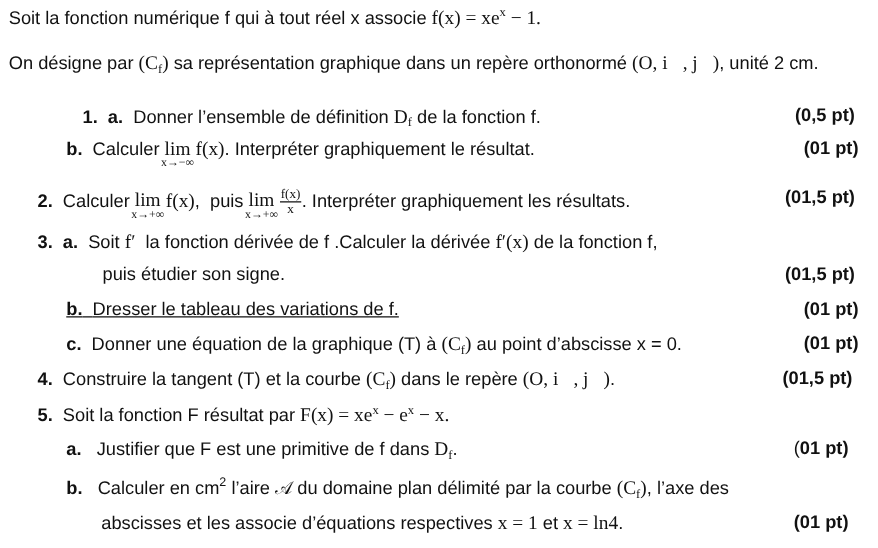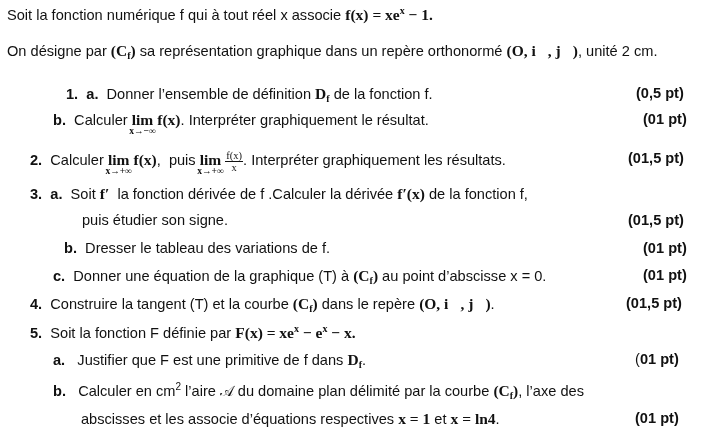--- a/index.html
+++ b/index.html
@@ -1,19 +1,19 @@
 <!DOCTYPE html>
 <html><head>
 <meta charset="utf-8">
 <style>
   html, body { margin:0; padding:0; background:#ffffff; }
   body { width:702px; height:438px; position:relative; overflow:hidden;
          font-family:"Liberation Sans", sans-serif; font-size:14.6px; color:#111; }
   .line { position:absolute; left:0; white-space:nowrap; }
-  .m { font-family:"Liberation Serif", serif; font-size:15.5px;font-weight:bold; }
+  .m { font-family:"Liberation Serif", serif; font-size:15.5px; }
   .b { font-weight:bold; }
   .pts { position:absolute; font-weight:bold; white-space:nowrap; }
   .lim { display:inline-block; position:relative; text-align:center; vertical-align:baseline; }
   .lim .sub { position:absolute; left:50%; transform:translateX(-50%); top:15px; font-size:9.5px; font-family:"Liberation Serif", serif; white-space:nowrap; }
   .frac { display:inline-block; vertical-align:middle; text-align:center; font-family:"Liberation Serif", serif; font-size:10.5px; line-height:11px; }
   .frac .num { display:block; border-bottom:1px solid #111; padding:0 1px; }
   .frac .den { display:block; }
   sub.s { font-size:10px; vertical-align:-3px; }
   sup.s { font-size:10px; vertical-align:6px; }
 </style>
@@ -41,37 +41,37 @@
   <span class="b">2.</span>&nbsp;&nbsp;<span>Calculer </span><span class="lim m"><span>lim</span><span class="sub">x→+∞</span></span> <span class="m">f(x)</span><span style="white-space:pre">,  puis </span><span class="lim m"><span>lim</span><span class="sub">x→+∞</span></span> <span class="frac"><span class="num">f(x)</span><span class="den">x</span></span><span>. Interpréter graphiquement les résultats.</span>
 </div>
 <div class="pts" style="left:628px; top:150px;">(01,5 pt)</div>
 
 <div class="line" style="left:30px; top:185px;">
   <span class="b">3.</span>&nbsp; <span class="b">a.</span>&nbsp;&nbsp;<span>Soit </span><span class="m">f′</span><span style="white-space:pre">  la fonction dérivée de f .Calculer la dérivée </span><span class="m">f′(x)</span><span> de la fonction f,</span>
 </div>
 <div class="line" style="left:54px; top:212px;margin-left:28px;">puis étudier son signe.</div>
 <div class="pts" style="left:628px; top:212px;">(01,5 pt)</div>
 
-<div class="line" style="left:64px; top:240px;">
+<div class="line" style="left:53px; top:240px;text-decoration:underline;">
   <span class="b">b.</span>&nbsp;&nbsp;<span>Dresser le tableau des variations de f.</span>
 </div>
 <div class="pts" style="left:643px; top:240px;">(01 pt)</div>
 
 <div class="line" style="left:53px; top:267px;">
   <span class="b">c.</span>&nbsp;&nbsp;<span>Donner une équation de la graphique (T) à </span><span class="m"><span>(C</span><sub class="s">f</sub><span>)</span></span><span> au point d’abscisse x = 0.</span>
 </div>
 <div class="pts" style="left:643px; top:267px;">(01 pt)</div>
 
 <div class="line" style="left:30px; top:295px;">
   <span class="b">4.</span>&nbsp;&nbsp;<span>Construire la tangent (T) et la courbe </span><span class="m"><span>(C</span><sub class="s">f</sub><span>)</span></span><span> dans le repère </span><span class="m">(O, i⃗, j⃗)</span><span>.</span>
 </div>
 <div class="pts" style="left:626px; top:295px;">(01,5 pt)</div>
 
 <div class="line" style="left:30px; top:323px;">
-  <span class="b">5.</span>&nbsp;&nbsp;<span>Soit la fonction F définie par </span><span class="m"><span>F(x) = xe</span><sup class="s">x</sup><span> − e</span><sup class="s">x</sup><span> − x.</span></span>
+  <span class="b">5.</span>&nbsp;&nbsp;<span>Soit la fonction F résultat par </span><span class="m"><span>F(x) = xe</span><sup class="s">x</sup><span> − e</span><sup class="s">x</sup><span> − x.</span></span>
 </div>
 
 <div class="line" style="left:53px; top:351px;">
   <span class="b">a.</span>&nbsp;&nbsp;&nbsp;<span>Justifier que F est une primitive de f dans </span><span class="m"><span>D</span><sub class="s">f</sub></span><span>.</span>
 </div>
 <div class="pts" style="left:635px; top:351px;"><span style="font-weight:normal">(</span><span>01 pt)</span></div>
 
 <div class="line" style="left:53px; top:381px;">
   <span class="b">b.</span>&nbsp;&nbsp;&nbsp;<span>Calculer en cm</span><sup class="s">2</sup><span> l’aire 𝒜 du domaine plan délimité par la courbe </span><span class="m"><span>(C</span><sub class="s">f</sub><span>)</span></span><span>, l’axe des</span>
 </div>

